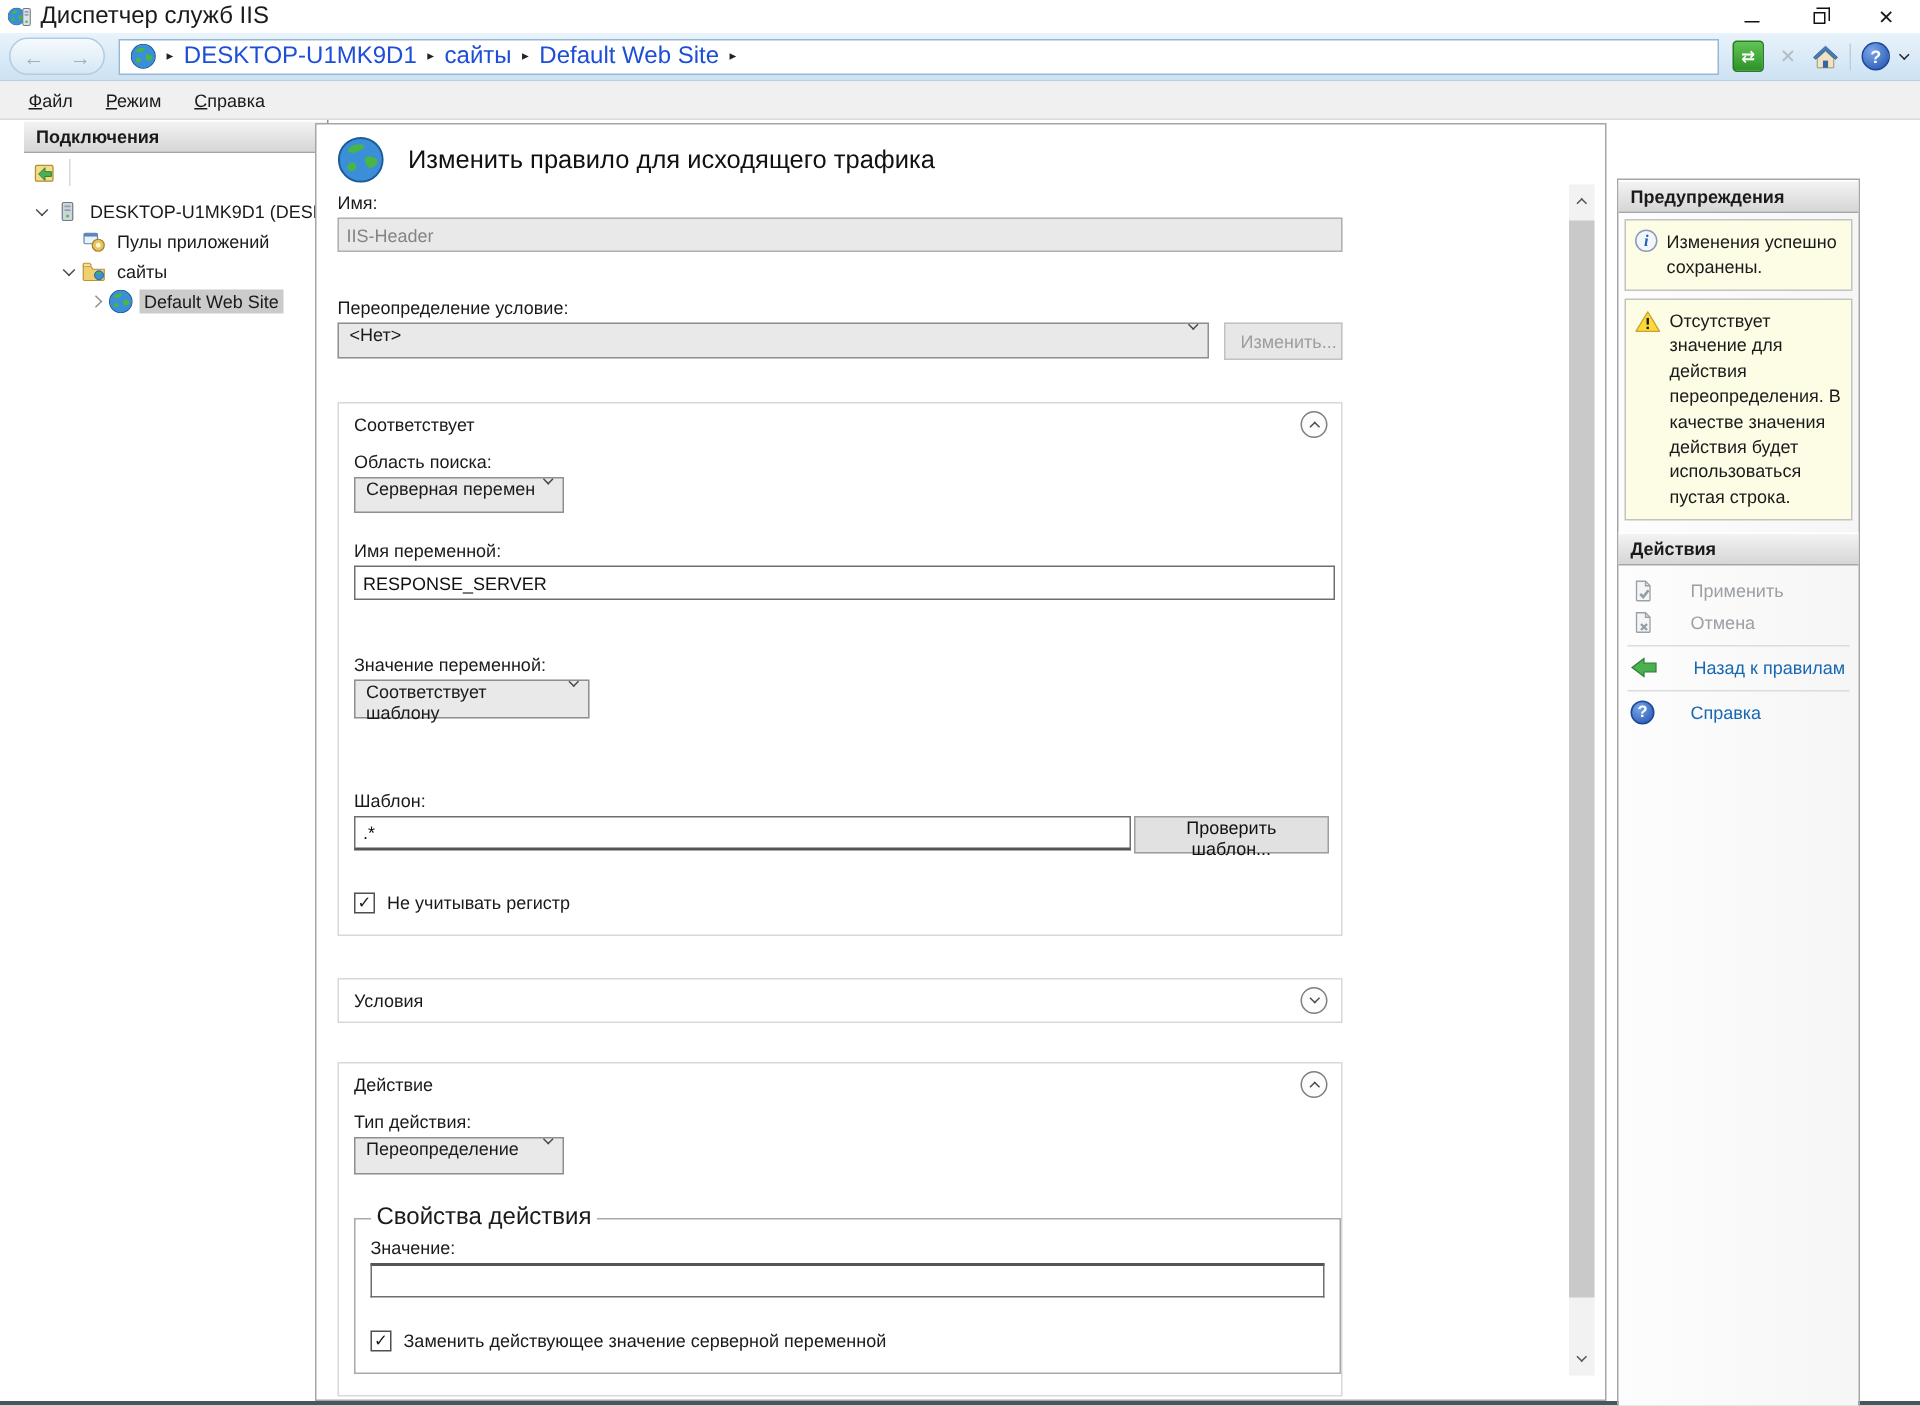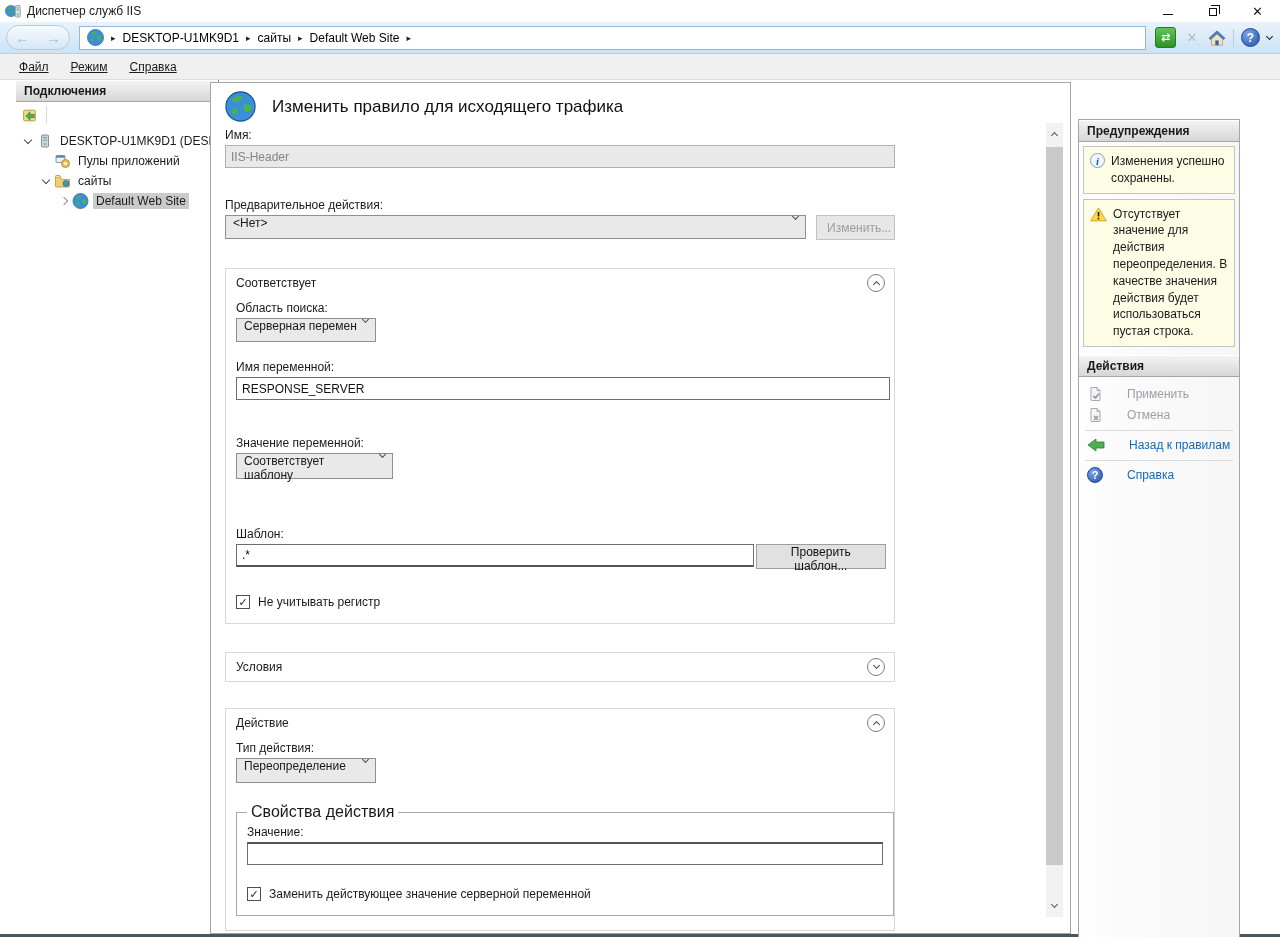--- a/index.html
+++ b/index.html
@@ -5,51 +5,51 @@
   * { box-sizing: border-box; }
   html,body { margin:0; padding:0; }
   body {
     width:1280px; height:937px; overflow:hidden; background:#fff;
     font-family:"Liberation Sans","DejaVu Sans",sans-serif; font-size:12px; color:#1a1a1a;
   }
   .window { position:relative; width:1280px; height:937px; }
 
   
   .titlebar { height:22px; display:flex; align-items:center; background:#fff; padding-left:5px; }
-  .titlebar-text { margin-left:6px; font-size:12px; }
+  .titlebar-text { margin-left:6px; font-size:16px; }
   .win-controls { margin-left:auto; display:flex; height:100%; }
   .win-btn { width:45px; height:100%; display:flex; align-items:center; justify-content:center; cursor:default; }
   .glyph-min { width:10px; border-top:1px solid #111; display:inline-block; margin-top:6px; }
   .glyph-restore { position:relative; width:8px; height:8px; border:1px solid #111; background:#fff; margin-top:2px; }
   .glyph-restore::before { content:""; position:absolute; left:1px; top:-4px; width:8px; height:8px; border:1px solid #111; border-bottom:none; border-left:none; }
   .glyph-close { font-size:13px; line-height:1; }
 
   
   .toolbar { height:32px; background:linear-gradient(#e9f3fb,#cde2f3); border-bottom:1px solid #b7cfe3;
              display:flex; align-items:center; padding:0 8px 0 6px; gap:9px; }
   .nav-cloud { width:64px; height:25px; border-radius:13px; background:linear-gradient(#f5fafd,#d6e7f4);
                border:1px solid #b3cce1; display:flex; align-items:center; justify-content:space-around;
                color:#9cb4c7; font-size:14px; line-height:1; }
   .nav-arrow { cursor:default; }
   .addressbar { flex:1; height:24px; background:#fff; border:1px solid #96b8d4; display:flex; align-items:center; padding:0 7px; gap:7px; }
-  .crumb { font-size:12px; color:#000000; white-space:nowrap; }
+  .crumb { font-size:16px; color:#1d4ed8; white-space:nowrap; }
   .crumb-sep { font-size:9px; color:#222; }
   .toolbar-right { display:flex; align-items:center; gap:7px; }
   .tb-refresh { width:21px; height:21px; background:linear-gradient(#62c457,#2e9227); border:1px solid #287b22;
                 border-radius:3px; color:#fff; display:flex; align-items:center; justify-content:center;
                 font-size:11px; font-weight:bold; }
   .tb-stop { color:#b3bcc4; font-weight:bold; font-size:13px; width:18px; text-align:center; }
   .tb-sep { width:1px; height:18px; background:#b7cfe3; }
   .help-circle { width:19px; height:19px; border-radius:50%; border:1px solid #1c4697;
                  background:radial-gradient(circle at 35% 30%, #7aa7e8, #2050ae);
                  color:#fff; font-weight:bold; font-size:12px; display:flex; align-items:center; justify-content:center; flex:none; }
 
   
   .menubar { height:26px; background:#f0f0f0; border-bottom:1px solid #dcdcdc; display:flex; align-items:center; padding-left:8px; }
-  .menu-item { padding:4px 11px;text-decoration:underline; }
+  .menu-item { padding:4px 11px; }
   .menu-item::first-letter { text-decoration:underline; }
 
   
   .workspace { position:absolute; top:80px; left:0; right:0; bottom:0; background:#fff; border-bottom:3px solid #49565c; }
 
   .panel-header { height:22px; background:linear-gradient(#f3f3f3,#d6d6d6); border-top:1px solid #fff;
                   border-bottom:1px solid #a6a6a6; font-weight:bold; display:flex; align-items:center; padding-left:8px; }
 
   
   .left-panel { position:absolute; left:16px; top:0; bottom:0; width:203px; border-right:1px solid #8b949b; background:#fff; }
@@ -302,21 +302,21 @@
         <div class="page-header">
           <svg width="31" height="31">
               <use href="#sym-globe"></use>
             </svg>
           <span class="page-title">Изменить правило для исходящего трафика</span>
         </div>
 
         <div class="field-label" style="margin-top:6px">Имя:</div>
         <input class="textbox disabled-box" style="width: 670px;" disabled="" value="IIS-Header">
 
-        <div class="field-label" style="margin-top:30px">Предварительное действия:</div>
+        <div class="field-label" style="margin-top:30px">Переопределение условие:</div>
         <div style="display:flex; gap:10px; margin-top:1px">
           <div class="selectbox" style="width:581px">
             <span>&lt;Нет&gt;</span>
             <span class="chev down small"></span>
           </div>
           <button class="btn disabled" style="width:79px">Изменить...</button>
         </div>
 
         <div class="section">
           <div class="section-header">

